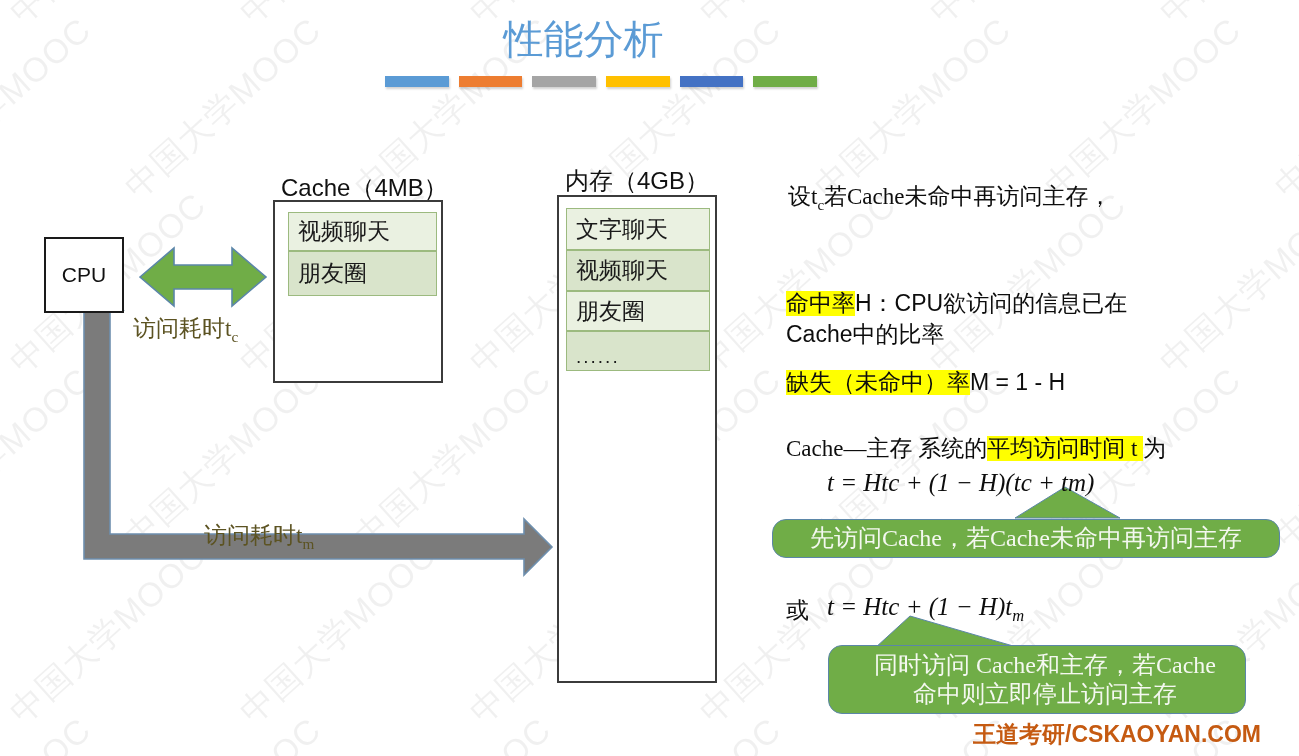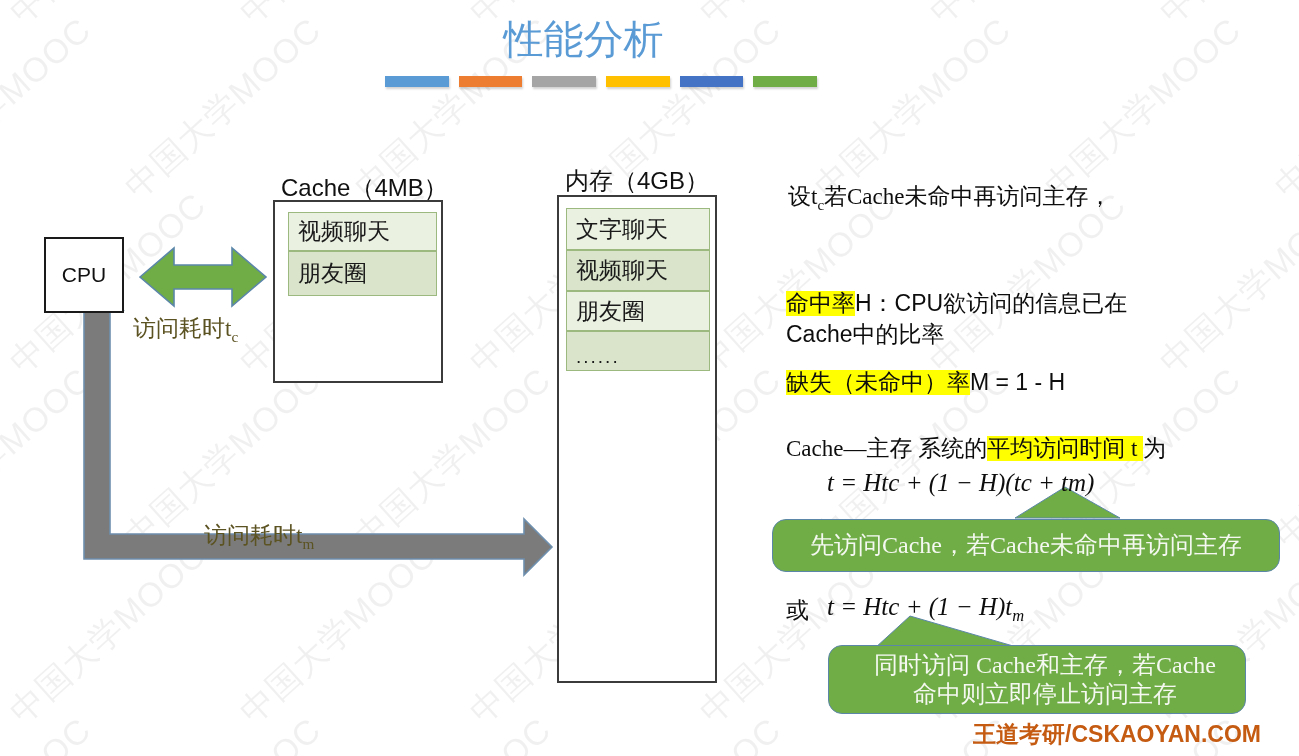--- a/index.html
+++ b/index.html
@@ -297,21 +297,21 @@
 
   <div class="rtext" style="left:786px; top:368px;">
     <span class="hl">缺失（未命中）率</span><span class="sans">M = 1 - H</span>
   </div>
 
   <div class="rtext" style="left:786px; top:434px;">
     <span>Cache—主存 系统的</span><span class="hl">平均访问时间 t </span><span>为</span>
   </div>
   <div class="formula" style="left:827px; top:469px;">t = Htc + (1 − H)(tc + tm)</div>
 
-  <div class="callout" style="left:772px; top:519px; width:508px; height:53px;text-align:center;">先访问Cache，若Cache未命中再访问主存</div>
+  <div class="callout" style="left:772px; top:519px; width:508px; height:39px;text-align:center;">先访问Cache，若Cache未命中再访问主存</div>
 
   <div class="rtext" style="left:786px; top:596px;">或</div>
   <div class="formula" style="left:827px; top:593px;">
     <span>t = Htc + (1 − H)t</span><sub>m</sub>
   </div>
 
   <div class="callout" style="left:828px; top:645px; width:418px; height:69px; flex-direction:column;padding-left:16px;">
     <div>同时访问 Cache和主存，若Cache</div>
     <div>命中则立即停止访问主存</div>
   </div>

